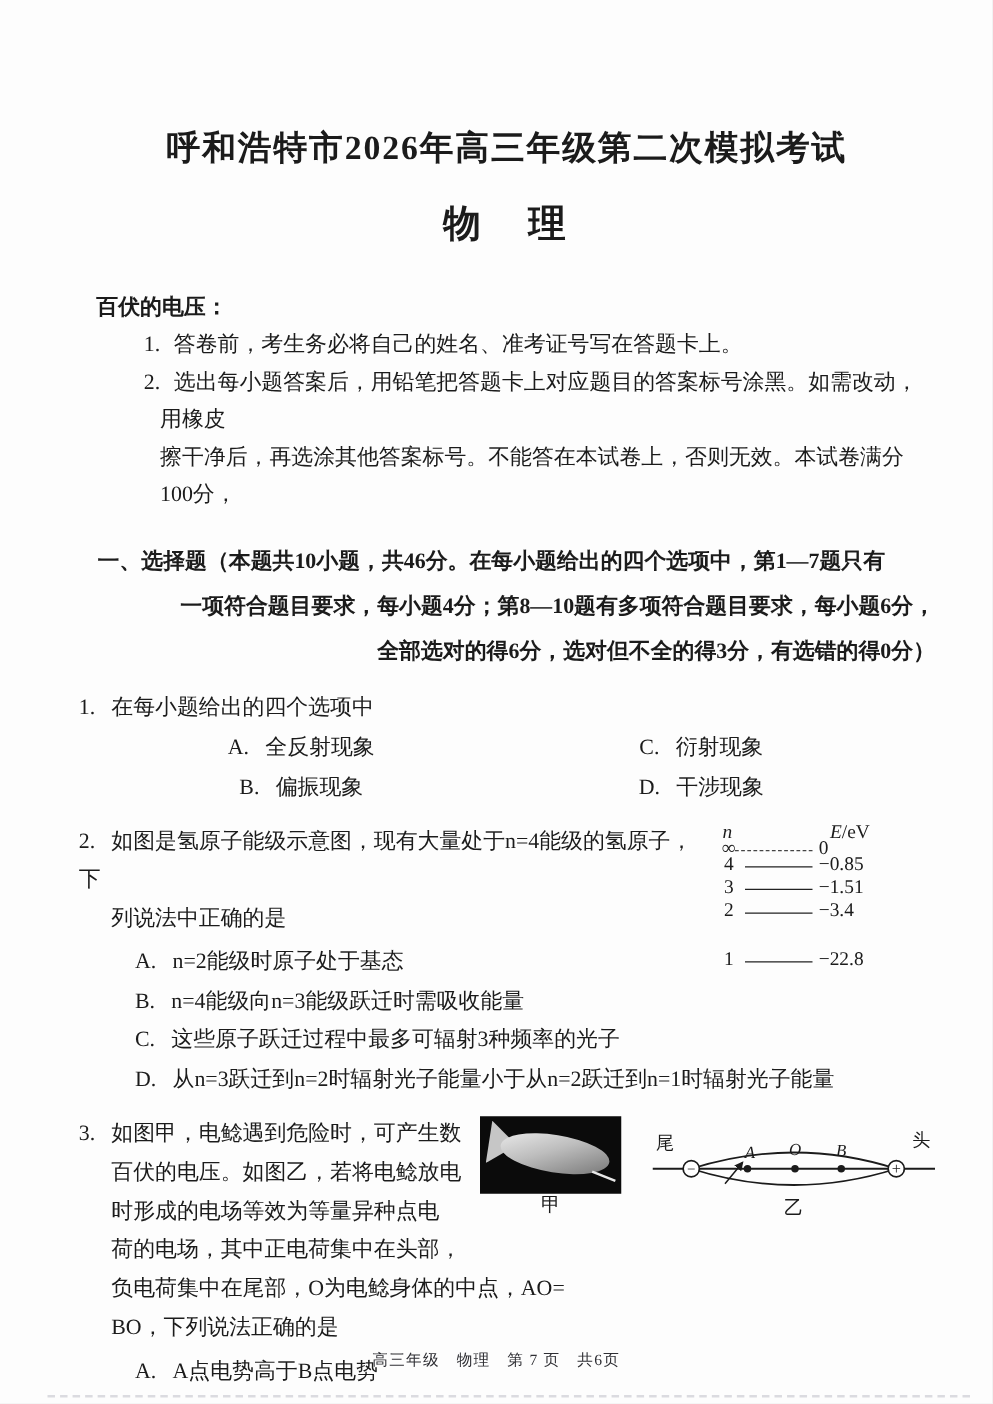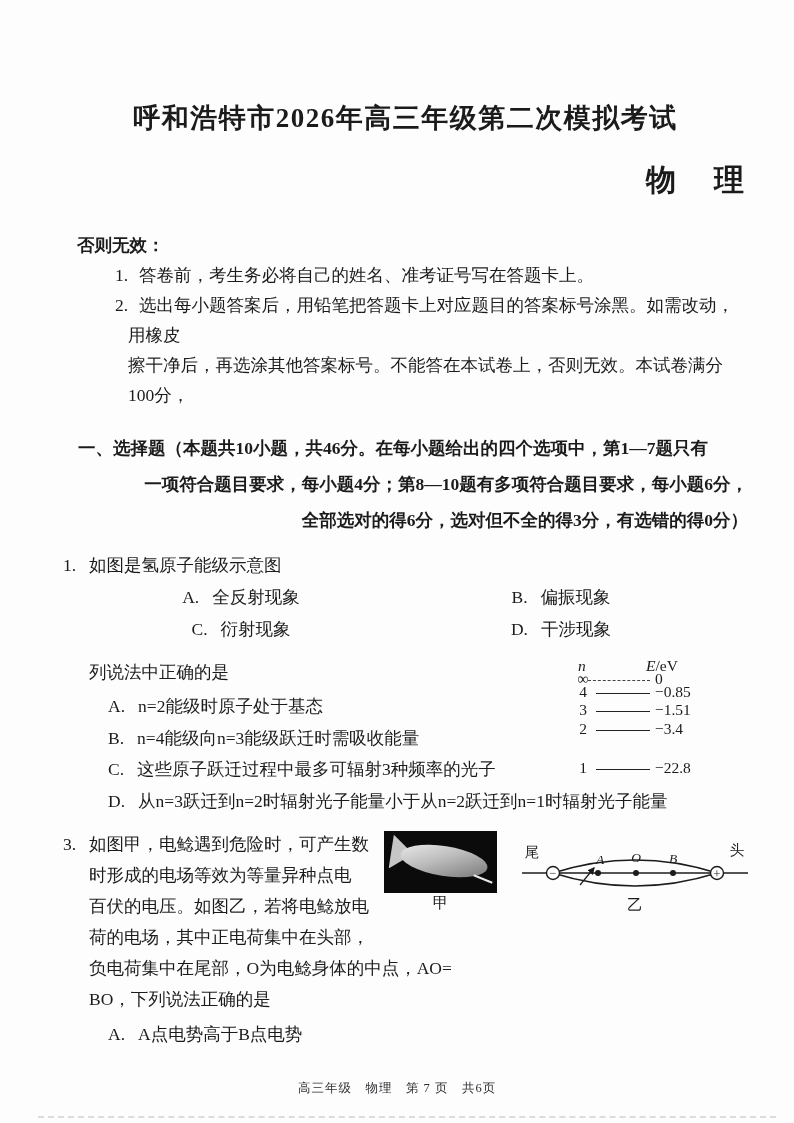--- a/index.html
+++ b/index.html
@@ -14,21 +14,21 @@
     overflow:hidden;
   }
   .content{padding:100px 46px 0 63px;}
 
   
   .title{
     margin:0;text-align:center;
     font-size:27px;font-weight:700;letter-spacing:1.5px;line-height:36px;
   }
   .subject{
-    margin:24px 0 0 0;text-align:right;
+    margin:24px 0 0 0;text-align:center;
     font-size:30px;font-weight:700;letter-spacing:4px;line-height:40px;
   }
 
   
   .notice{margin-top:30px;}
   .notice-h{font-weight:700;margin-left:14px;line-height:30px;}
   .n-item{position:relative;padding-left:65px;line-height:30px;}
   .n-num{position:absolute;left:52px;top:0;}
   .n-line.first{text-indent:11px;}
 
@@ -53,21 +53,21 @@
   .q3 .opts{margin-top:2px;}
 
   
   .e-box{
     float:right;position:relative;
     width:182px;height:122px;margin:2px 0 4px 8px;
     font-size:15.5px;
   }
   .lv-head{position:absolute;top:-2px;left:0;width:100%;}
   .lv-hn{position:absolute;left:12px;font-style:italic;}
-  .lv-he{position:absolute;left:80px;}
+  .lv-he{position:absolute;left:98px;}
   .lv-he .it{font-style:italic;}
   .lv-row{position:absolute;left:0;width:100%;height:18px;}
   .lv-n{position:absolute;left:6px;top:-10px;display:inline-block;width:22px;text-align:center;}
   .lv-line{position:absolute;left:30px;top:0;width:54px;border-top:1.7px solid #222;}
   .lv-line.dash{border-top:1.7px dashed #444;left:22px;width:62px;}
   .lv-e{position:absolute;left:89px;top:-10px;}
 
   
   .fig3{float:right;width:364px;height:92px;margin:2px 0 2px 6px;
         display:flex;justify-content:space-between;align-items:flex-start;}
@@ -93,51 +93,51 @@
 </head>
 <body>
 
 <div class="page">
   <div class="content">
 
     <h1 class="title">呼和浩特市2026年高三年级第二次模拟考试</h1>
     <h2 class="subject">物　理</h2>
 
     <div class="notice">
-      <div class="notice-h">否则无效：</div>
+      <div class="notice-h">百伏的电压：</div>
       <div class="n-item">
         <span class="n-num">1.</span>
         <div class="n-line first">答卷前，考生务必将自己的姓名、准考证号写在答题卡上。</div>
       </div>
       <div class="n-item">
         <span class="n-num">2.</span>
         <div class="n-line first">选出每小题答案后，用铅笔把答题卡上对应题目的答案标号涂黑。如需改动，用橡皮</div>
         <div class="n-line">擦干净后，再选涂其他答案标号。不能答在本试卷上，否则无效。本试卷满分100分，</div>
       </div>
     </div>
 
     <div class="sec">
       <div class="sec-l1">一、选择题（本题共10小题，共46分。在每小题给出的四个选项中，第1—7题只有</div>
       <div class="sec-l2">一项符合题目要求，每小题4分；第8—10题有多项符合题目要求，每小题6分，</div>
       <div class="sec-l2">全部选对的得6分，选对但不全的得3分，有选错的得0分）</div>
     </div>
 
     <div class="q q1">
       <div class="q-stem">
-        <span class="q-num">1.</span><span>如图是氢原子能级示意图</span>
+        <span class="q-num">1.</span><span>在每小题给出的四个选项中</span>
       </div>
       <div class="opts grid2">
         <div class="opt">
           <span class="opt-label">A.</span><span>全反射现象</span>
         </div>
         <div class="opt">
+          <span class="opt-label">C.</span><span>衍射现象</span>
+        </div>
+        <div class="opt">
           <span class="opt-label">B.</span><span>偏振现象</span>
-        </div>
-        <div class="opt">
-          <span class="opt-label">C.</span><span>衍射现象</span>
         </div>
         <div class="opt">
           <span class="opt-label">D.</span><span>干涉现象</span>
         </div>
       </div>
     </div>
 
     <div class="q q2">
 
       <div class="e-box">
@@ -165,20 +165,23 @@
           <span class="lv-line"></span>
           <span class="lv-e">−3.4</span>
         </div>
         <div class="lv-row" style="top:110px">
           <span class="lv-n">1</span>
           <span class="lv-line"></span>
           <span class="lv-e">−22.8</span>
         </div>
       </div>
 
+      <div class="q-stem">
+        <span class="q-num">2.</span><span>如图是氢原子能级示意图，现有大量处于n=4能级的氢原子，下</span>
+      </div>
       <div class="q-cont">列说法中正确的是</div>
 
       <div class="opts v">
         <div class="opt">
           <span class="opt-label">A.</span><span>n=2能级时原子处于基态</span>
         </div>
         <div class="opt">
           <span class="opt-label">B.</span><span>n=4能级向n=3能级跃迁时需吸收能量</span>
         </div>
         <div class="opt">
@@ -225,22 +228,22 @@
             <text x="10" y="16" text-anchor="middle" font-size="14.5" fill="#1b1b1b">尾</text>
             <text x="215" y="14" text-anchor="middle" font-size="14.5" fill="#1b1b1b">头</text>
           </svg>
           <div class="figcap yi-cap">乙</div>
         </div>
       </div>
 
       <div class="q-stem">
         <span class="q-num">3.</span><span>如图甲，电鲶遇到危险时，可产生数</span>
       </div>
+      <div class="q-cont">百伏的电压。如图乙，若将电鲶放电</div>
       <div class="q-cont">时形成的电场等效为等量异种点电</div>
-      <div class="q-cont">百伏的电压。如图乙，若将电鲶放电</div>
       <div class="q-cont">荷的电场，其中正电荷集中在头部，负电荷集中在尾部，O为电鲶身体的中点，AO=</div>
       <div class="q-cont">BO，下列说法正确的是</div>
 
       <div class="opts v">
         <div class="opt">
           <span class="opt-label">A.</span><span>A点电势高于B点电势</span>
         </div>
 
       </div>
     </div>

